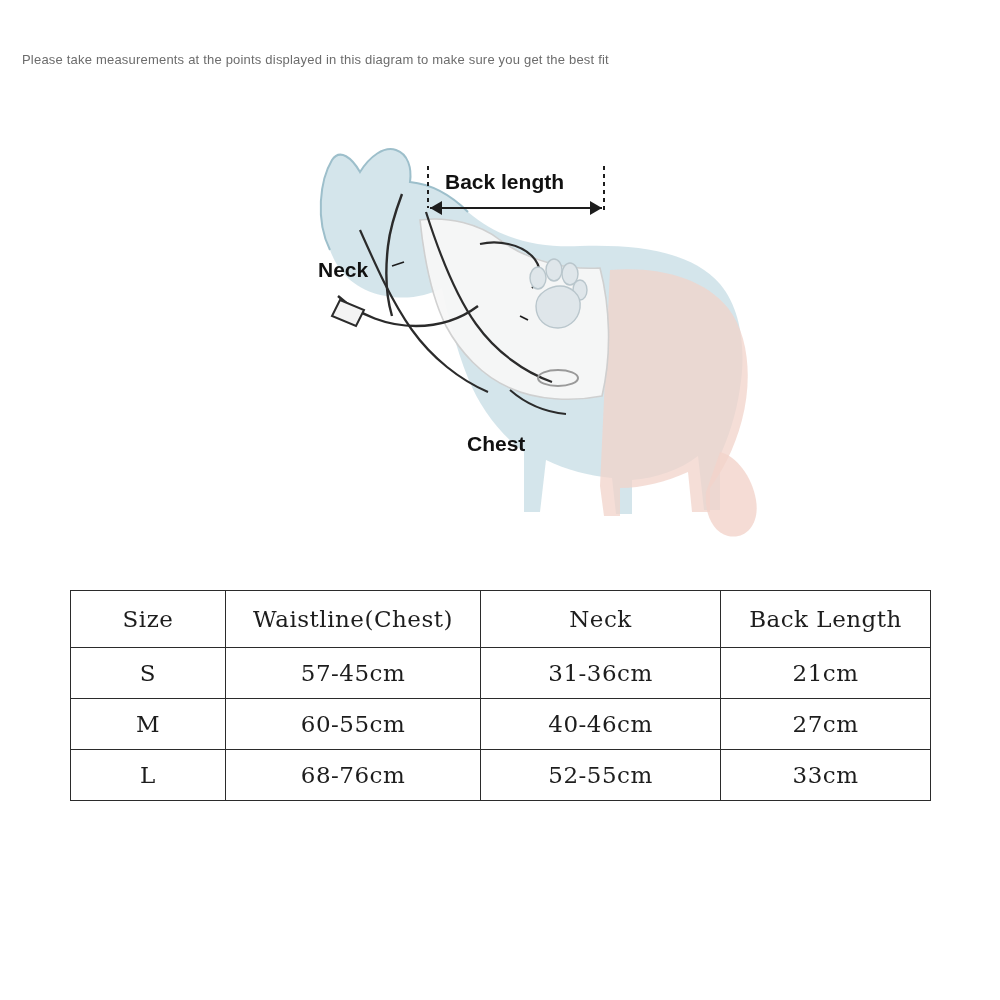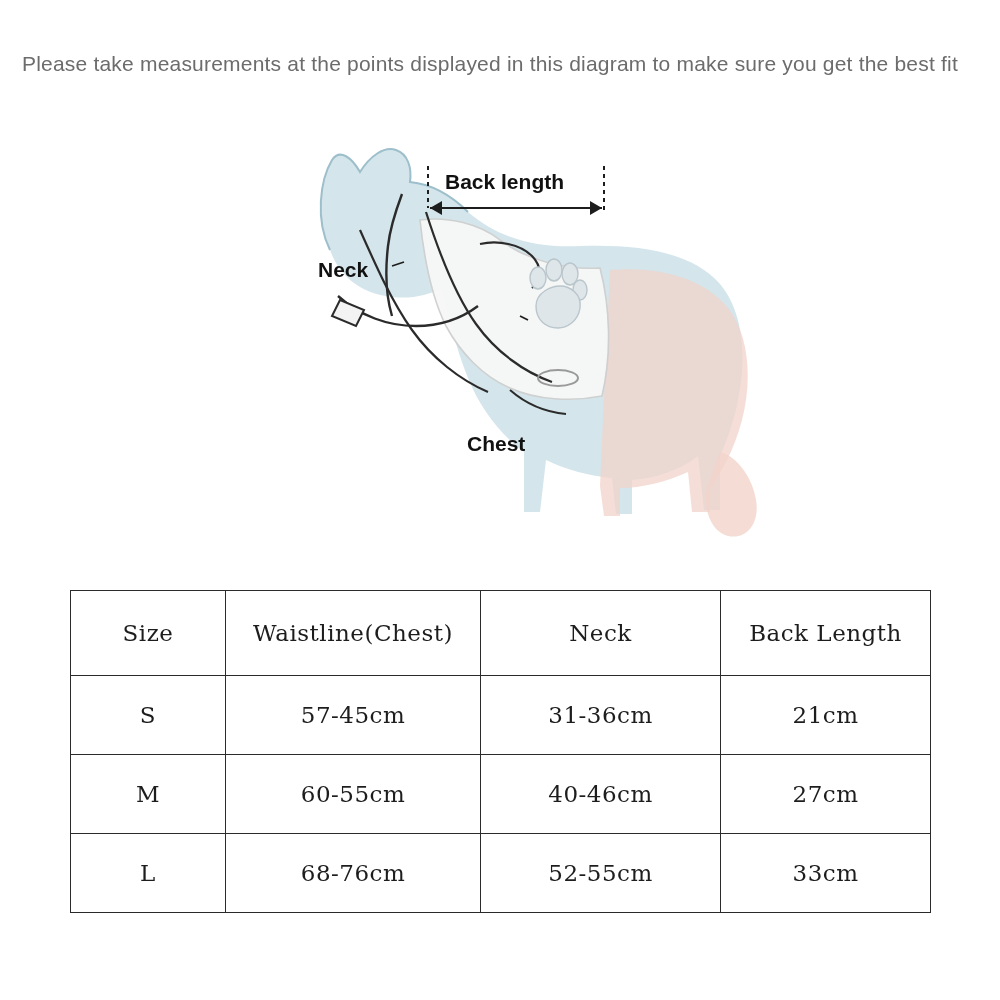--- a/index.html
+++ b/index.html
@@ -19,21 +19,21 @@
   .page {
     position: relative;
     width: 1000px;
     height: 1000px;
   }
 
   .instruction {
     position: absolute;
     left: 22px;
     top: 52px;
-    font-size: 21px;
+    font-size: 13px;
     color: #6c6c6c;
     letter-spacing: 0.2px;
     font-family: "Liberation Sans", sans-serif;
     white-space: nowrap;
   }
 
   .diagram {
     position: absolute;
     left: 180px;
     top: 120px;
@@ -67,21 +67,21 @@
     table-layout: fixed;
     font-family: "DejaVu Serif", "Liberation Serif", serif;
   }
   .size-table td, .size-table th {
     border: 1px solid #2b2b2b;
     text-align: center;
     font-weight: normal;
     font-size: 23px;
     color: #1d1d1d;
     height: 50px;
-    padding: 14px;
+    padding: 0;
     letter-spacing: 0.5px;
     margin-top: 16px;
   }
   .size-table th {
     font-size: 23px;
     height: 56px;
   }
   .col-size { width: 155px; }
   .col-waist { width: 255px; }
   .col-neck { width: 240px; }

